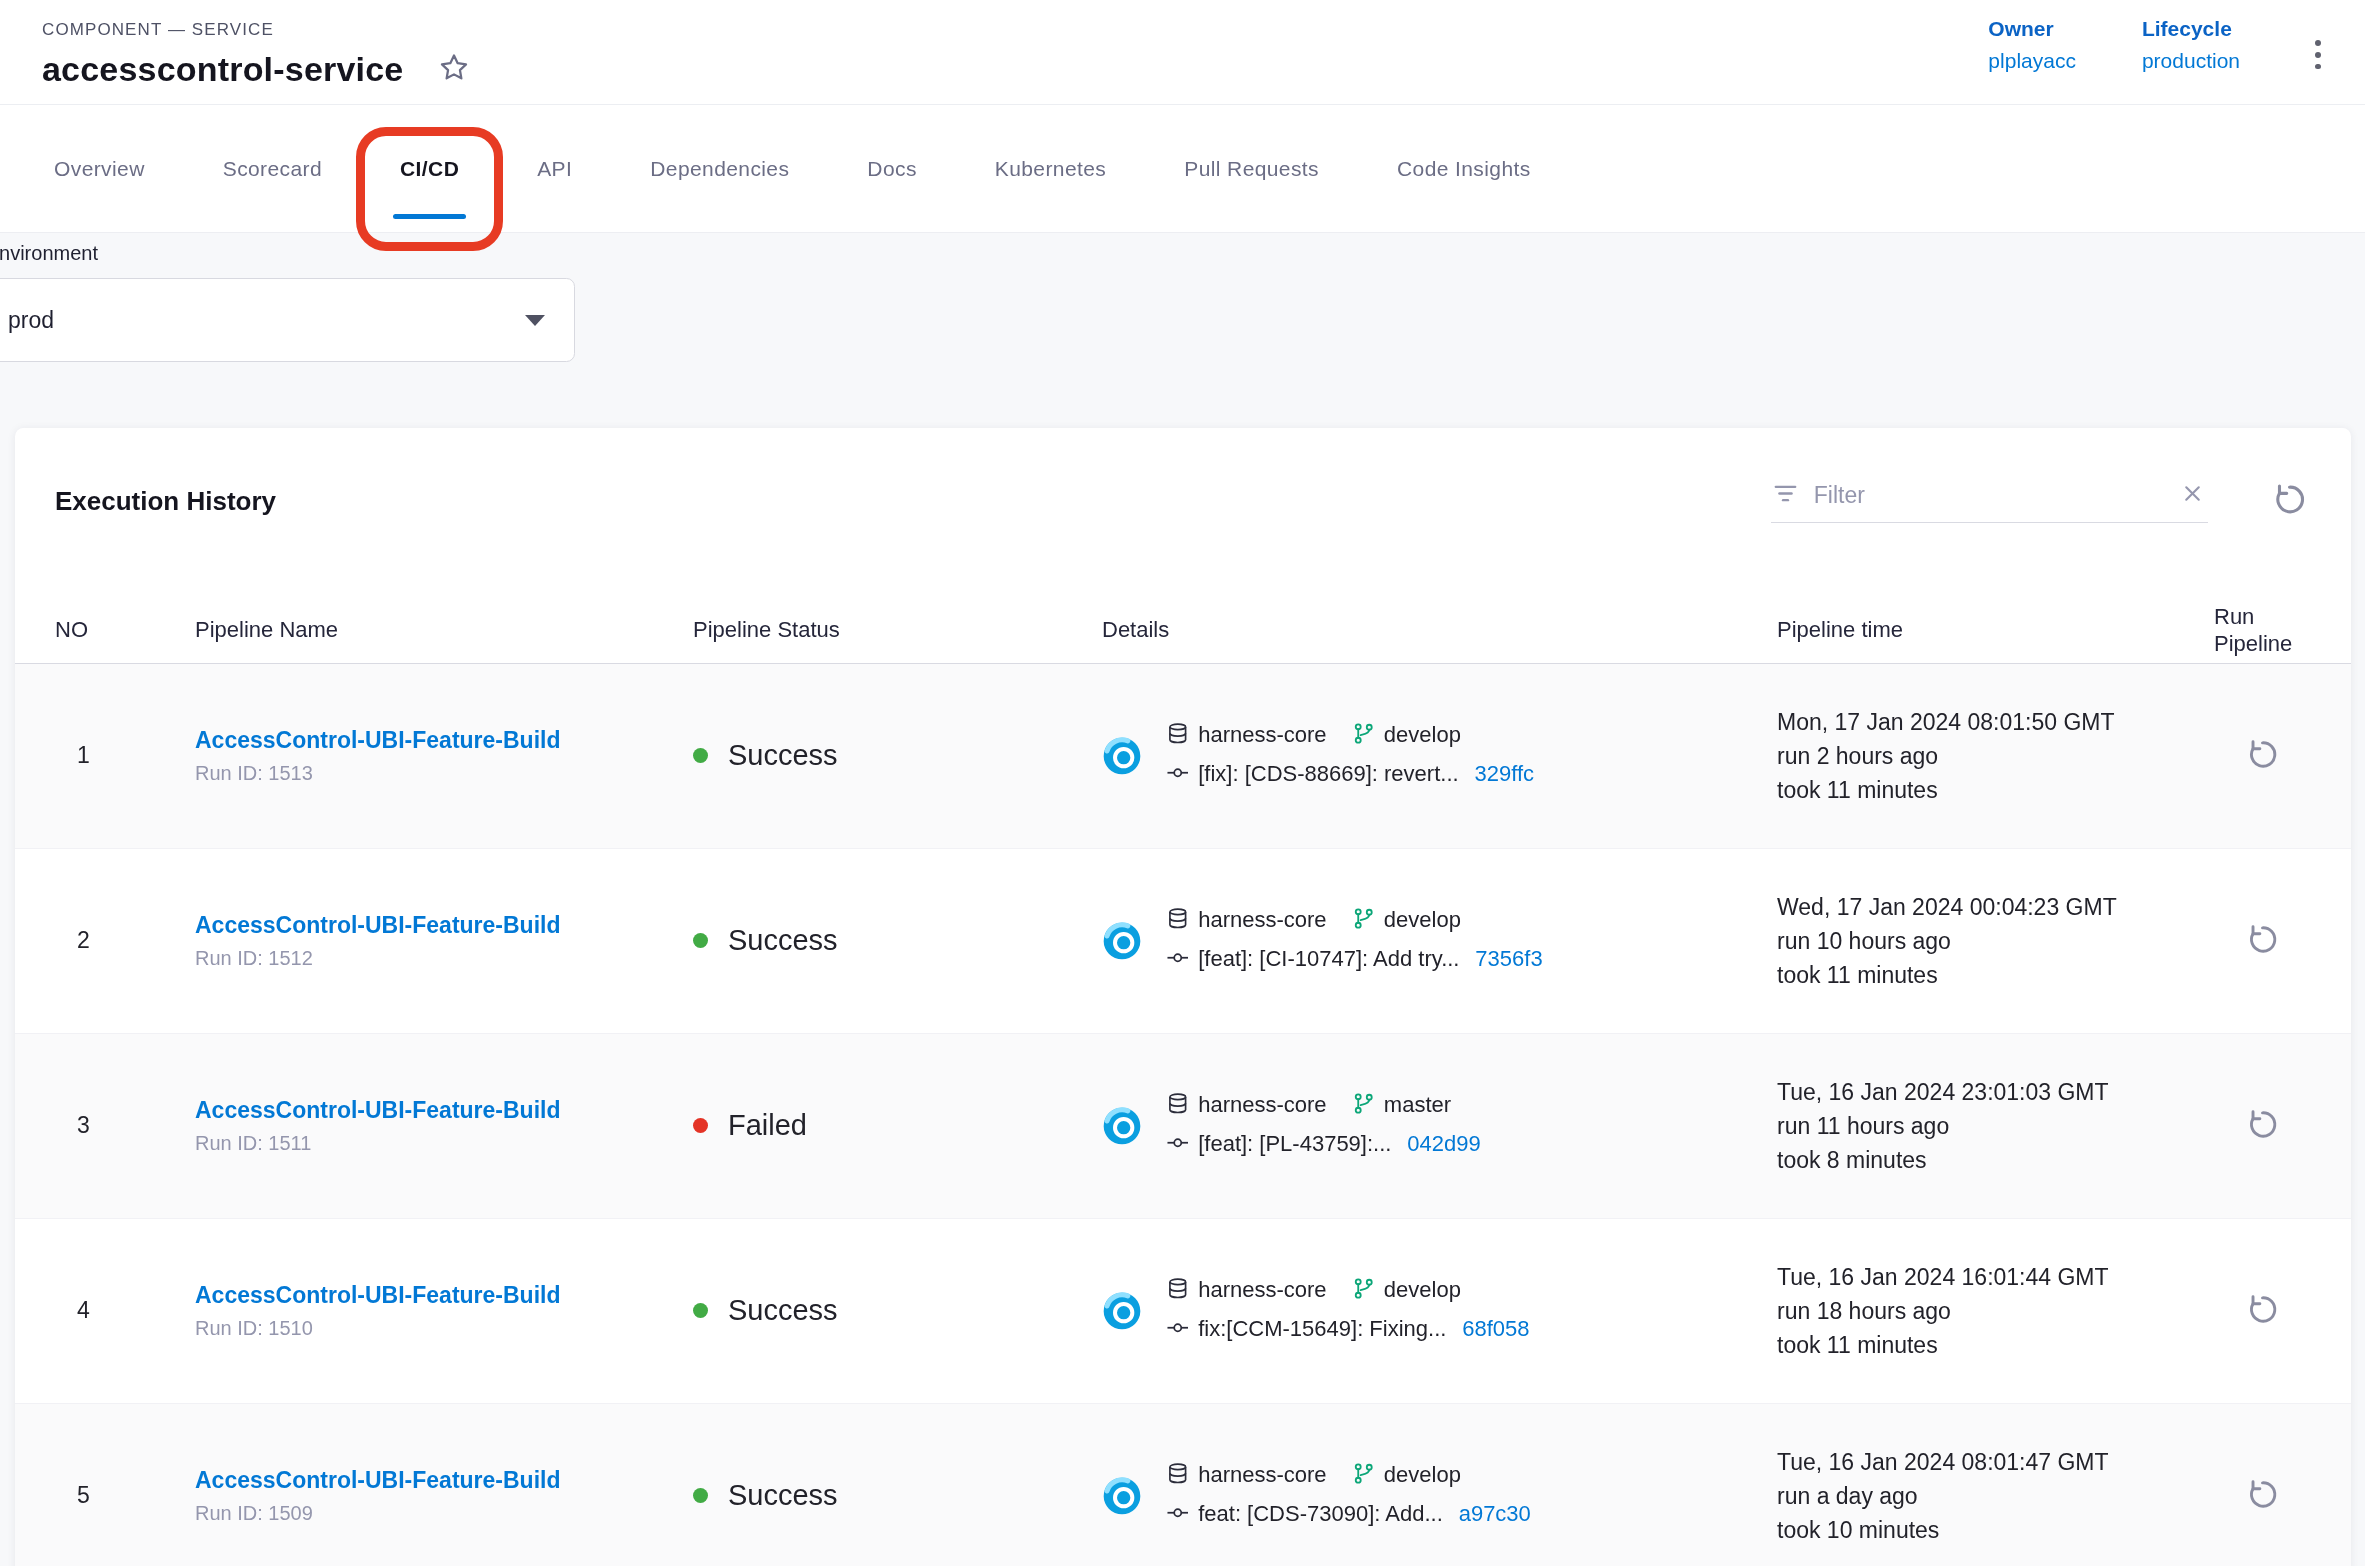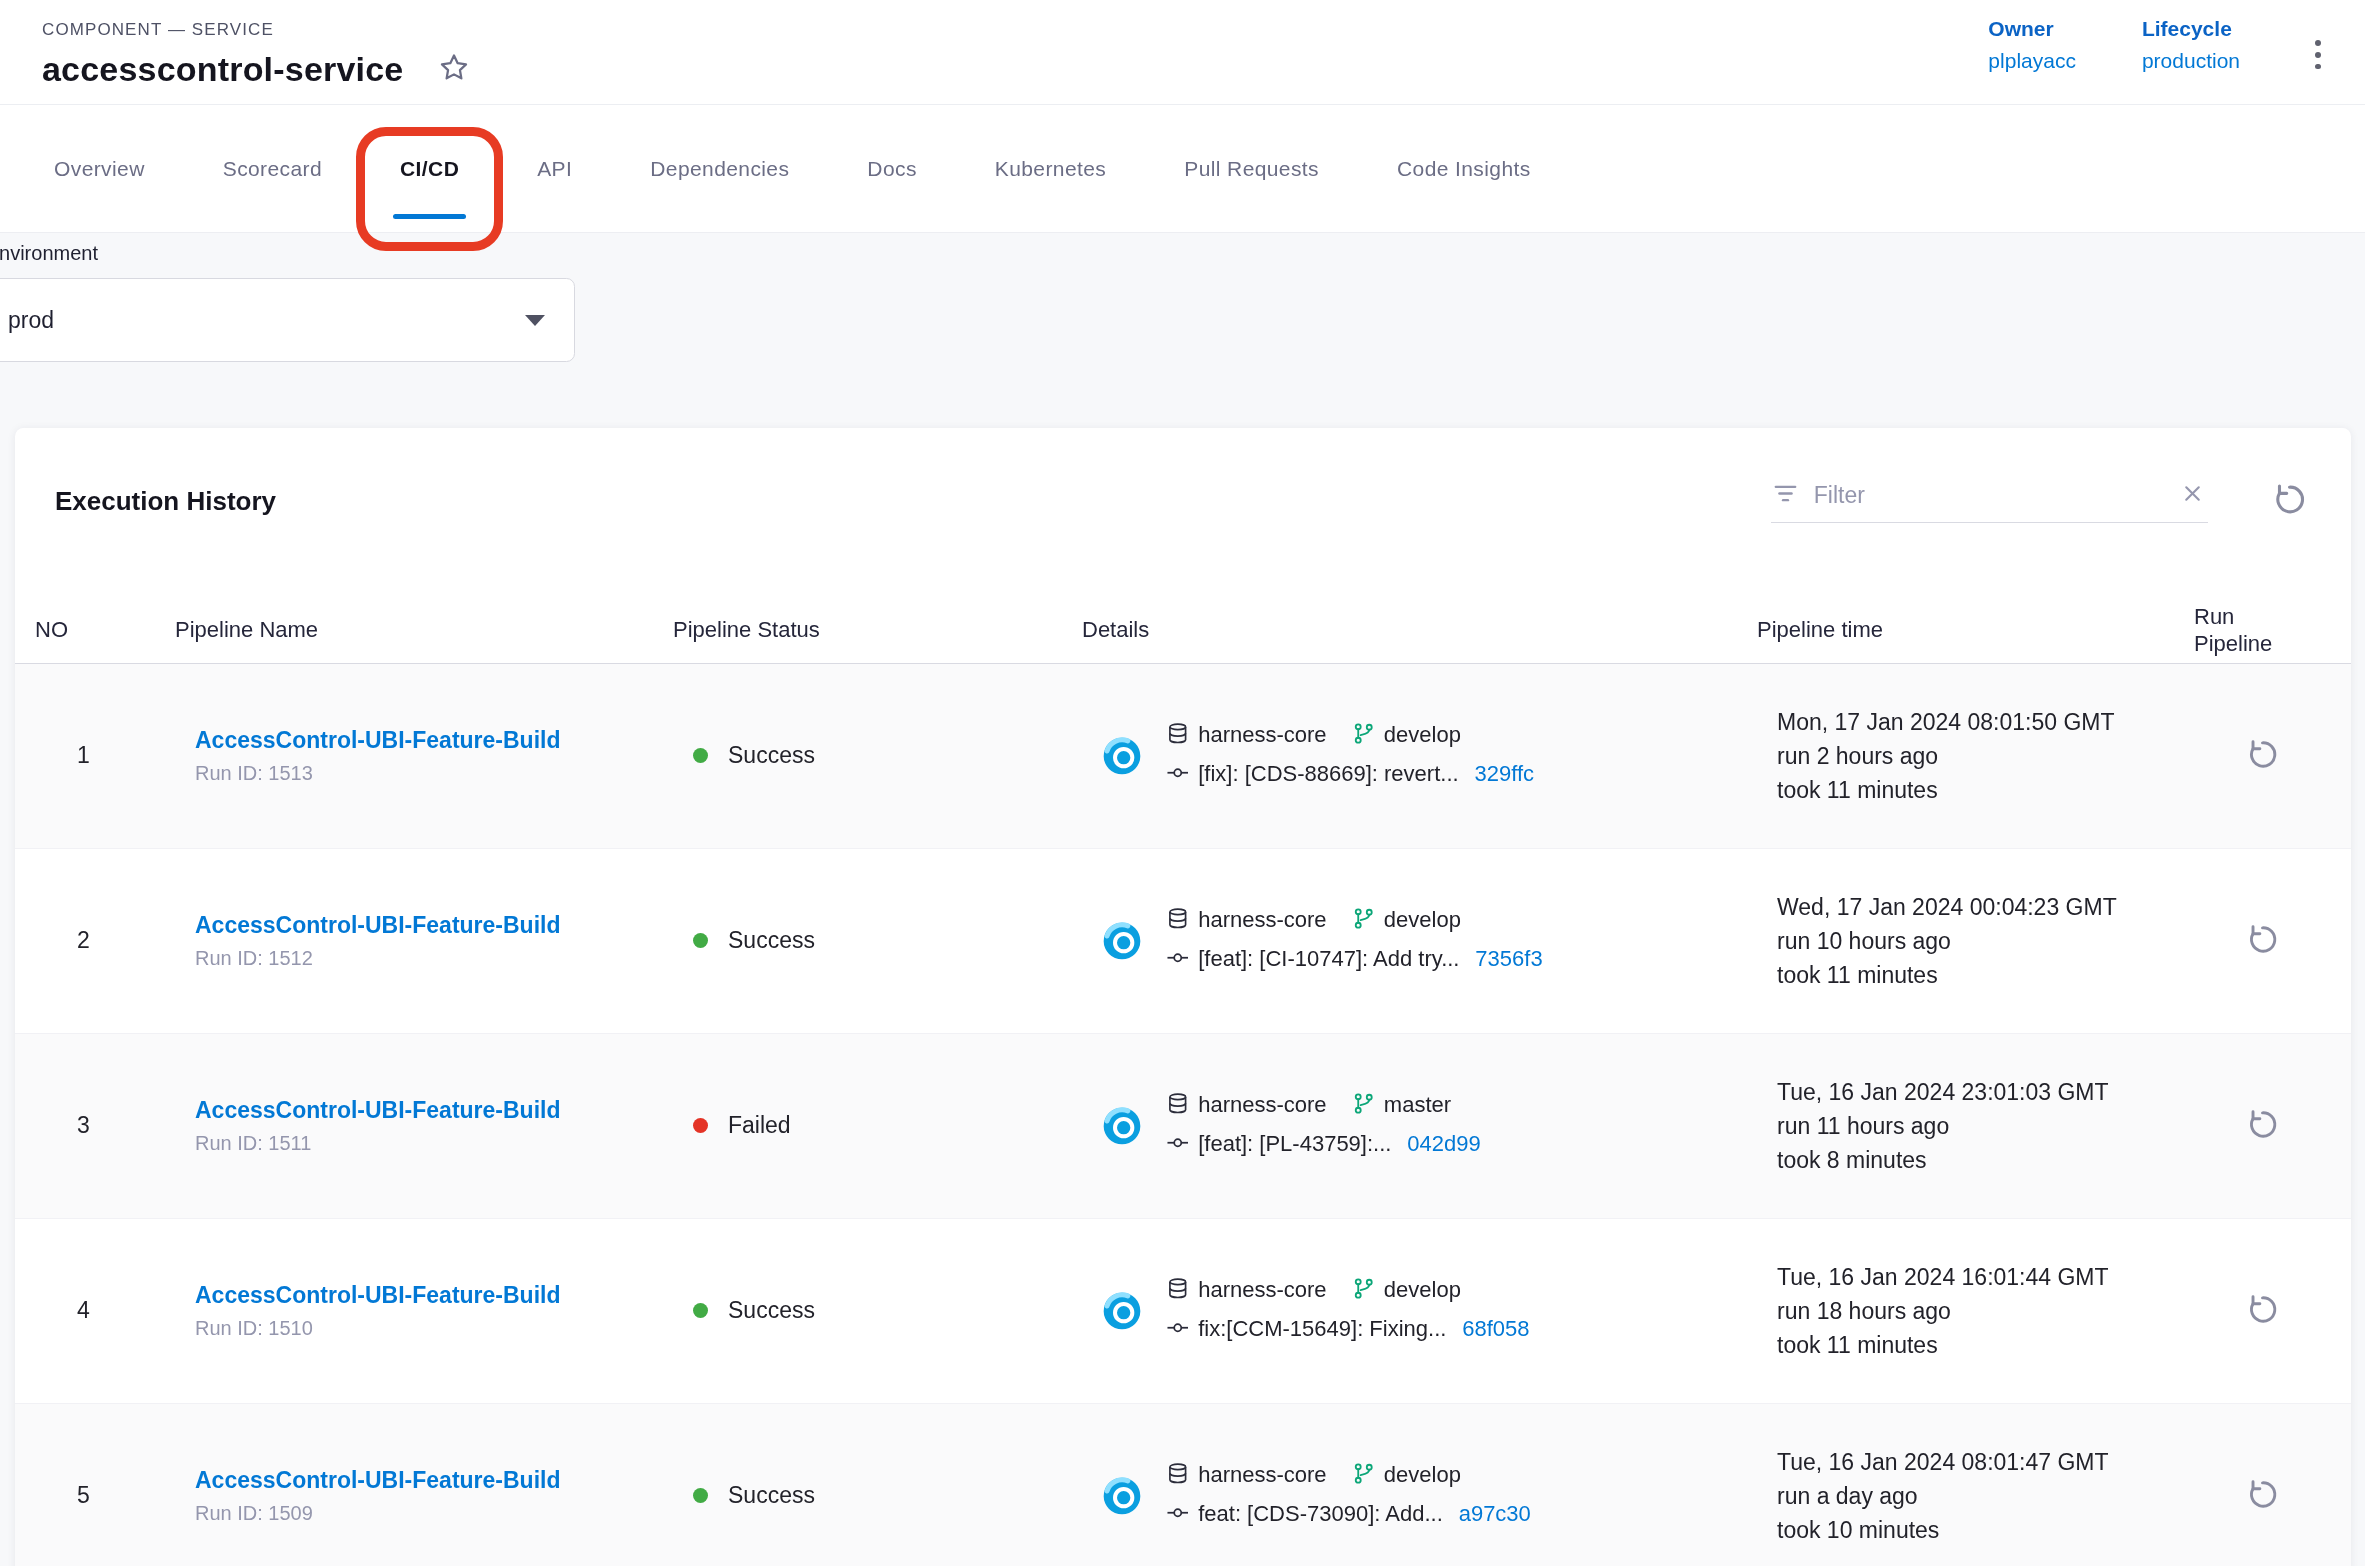--- a/index.html
+++ b/index.html
@@ -104,31 +104,31 @@
   
   .thead, .trow {
     display: grid;
     grid-template-columns: 140px 498px 409px 675px 437px 1fr;
     padding: 0 40px;
     align-items: center;
   }
   .thead {
     height: 66px; margin-top: 74px;
     border-bottom: 1.7px solid #d9dae2;
-    font-size: 22px; color: #25263a; font-weight: 500; padding-left: 20px;
+    font-size: 22px; color: #25263a; font-weight: 500;
   }
   .th-run { line-height: 27px; }
   .trow { height: 185px; border-bottom: 1.7px solid #f1f1f5; }
   .rows .trow:nth-child(odd) { background: #fafafb; }
 
   .c-no { padding-left: 22px; font-size: 23px; color: #22222a; }
   .plink { display: block; font-size: 23px; font-weight: 600; color: #0278d5; cursor: pointer; }
   .runid { font-size: 20px; color: #9496ad; margin-top: 7.6px; }
 
-  .c-status { display: flex; align-items: center; gap: 20px; font-size: 23px; }
+  .c-status { display: flex; align-items: center; gap: 20px; font-size: 29px; }
   .dot { width: 15px; height: 15px; border-radius: 50%; flex: none; }
 
   .c-details { display: flex; align-items: center; gap: 23.5px; }
   .hlogo { width: 40px; height: 40px; flex: none; cursor: pointer; }
   .hlogo svg { width: 40px; height: 40px; }
   .dlines { display: flex; flex-direction: column; gap: 9.2px; font-size: 22px; }
   .dline { display: flex; align-items: flex-start; gap: 9.2px; white-space: nowrap; }
   .dline .sep { width: 6.7px; }
   .sha { color: #0278d5; margin-left: 6.7px; cursor: pointer; }
 

